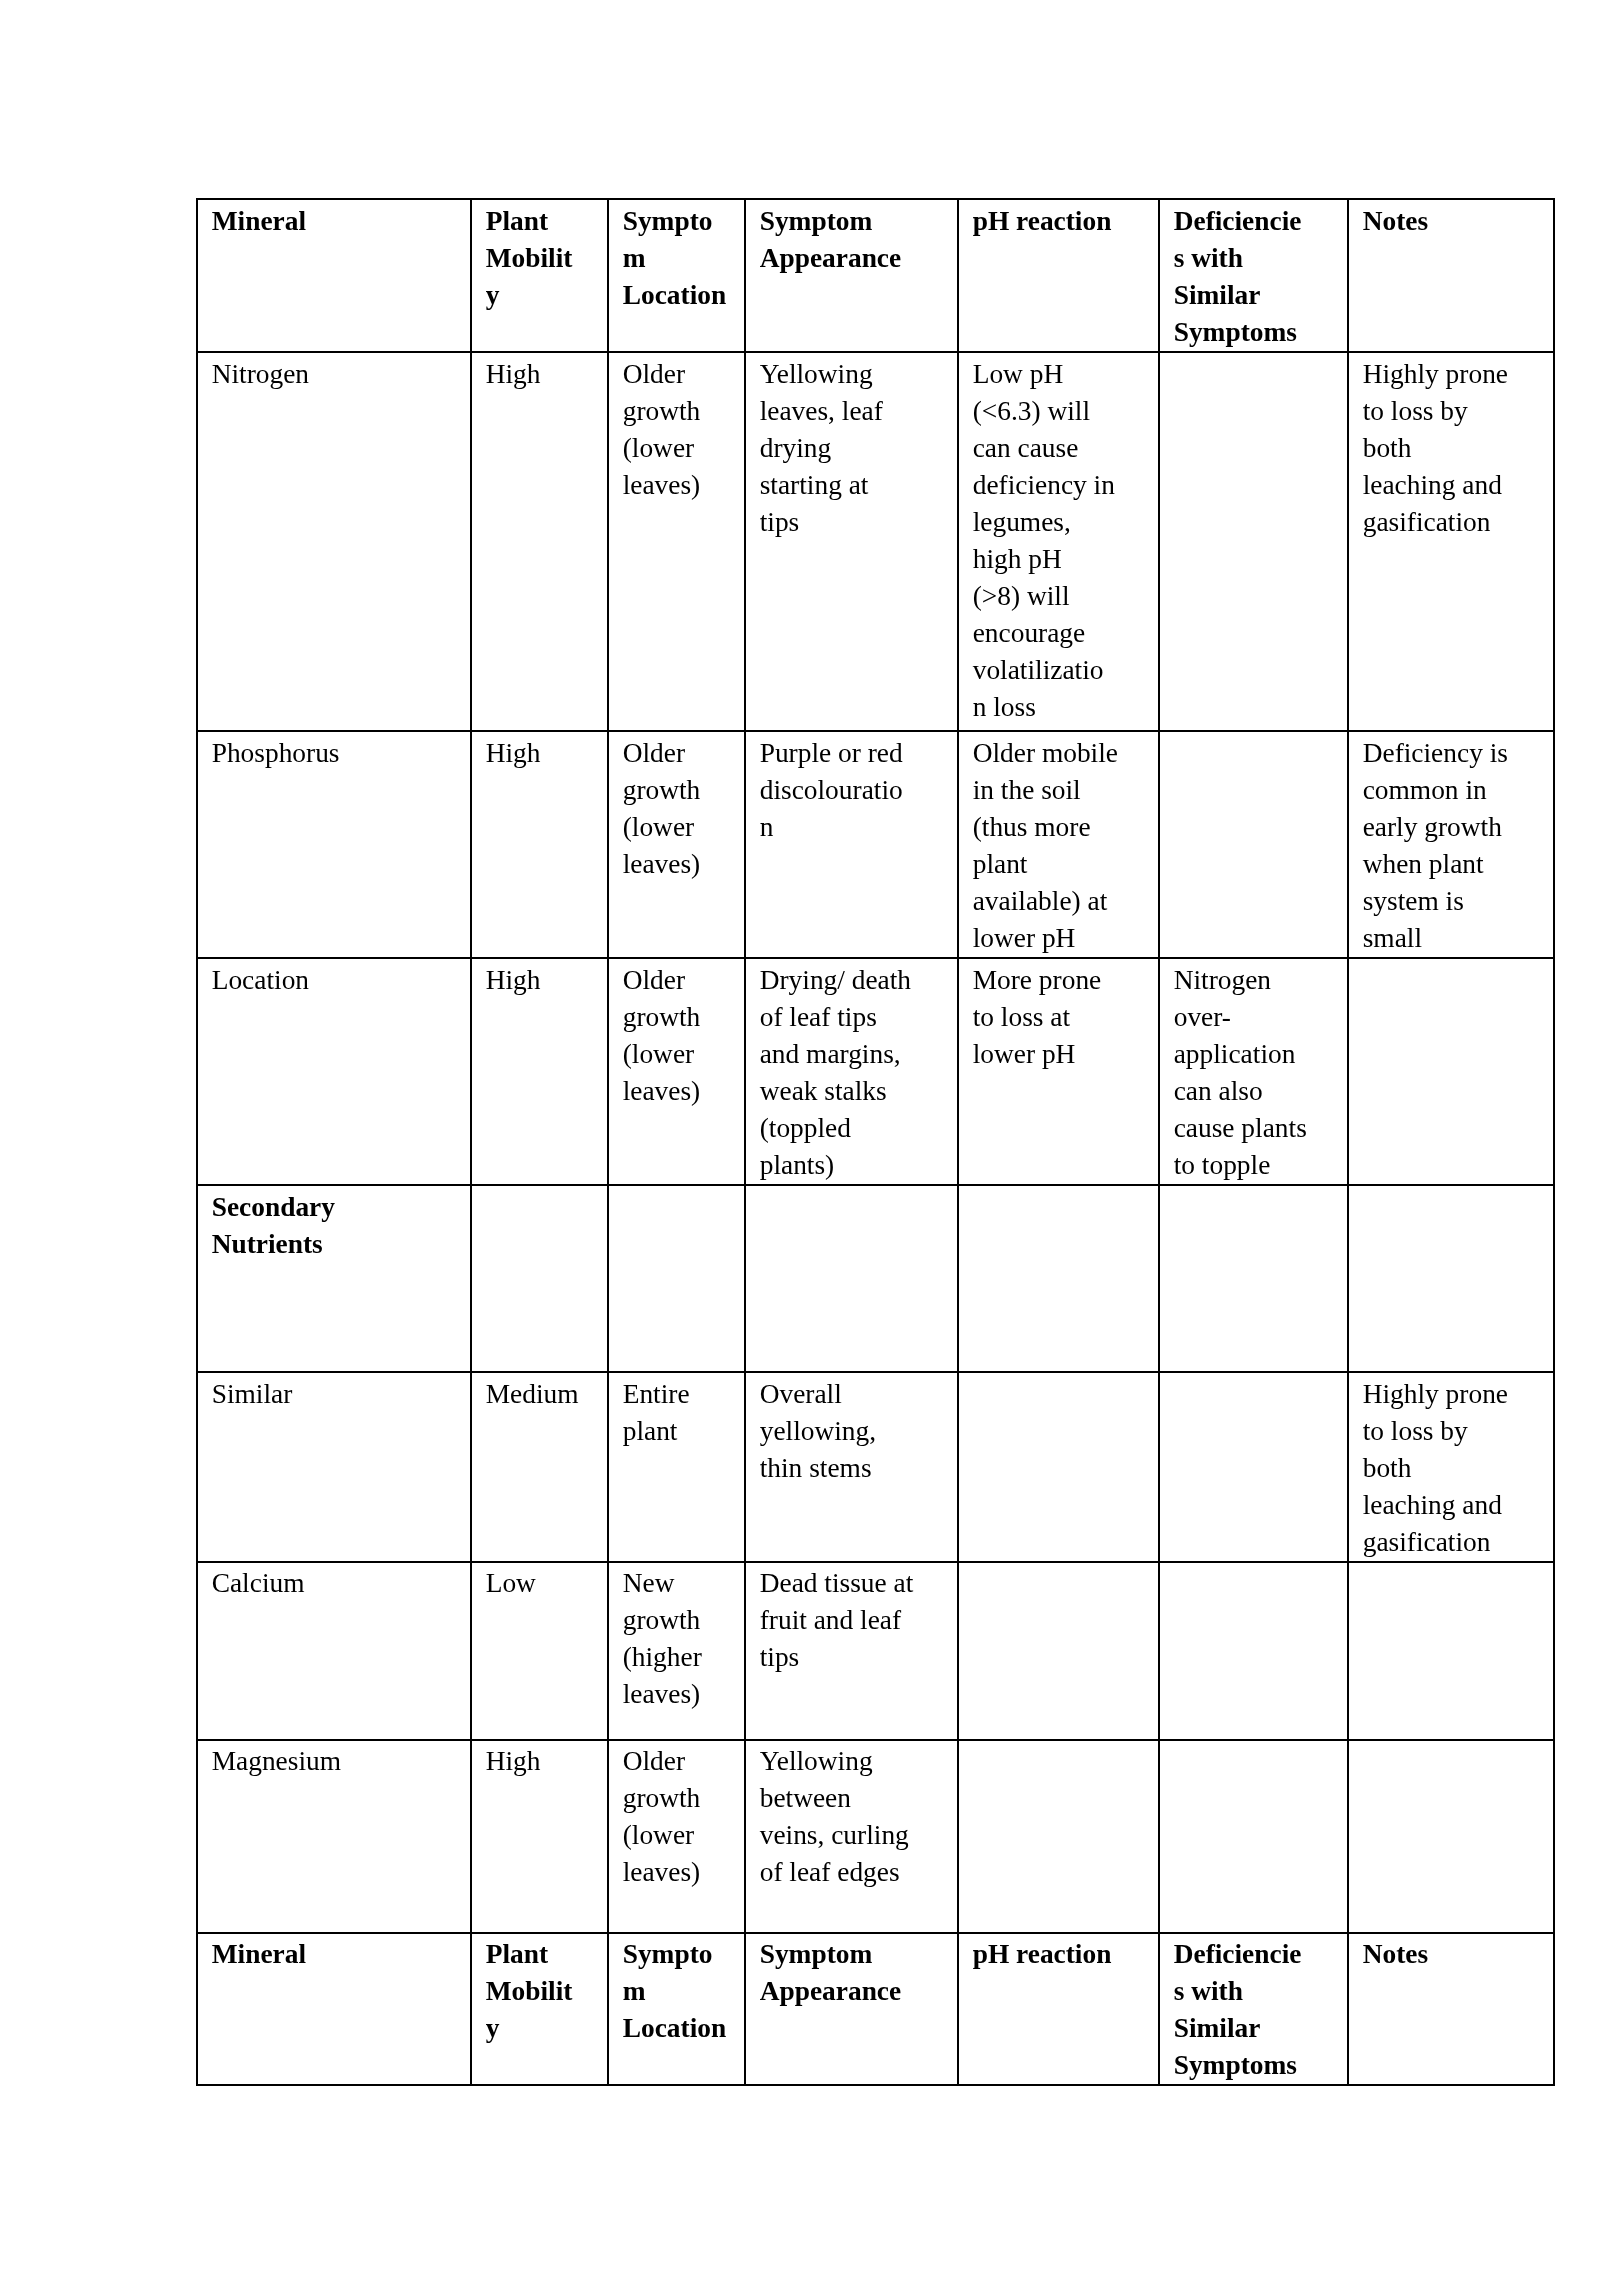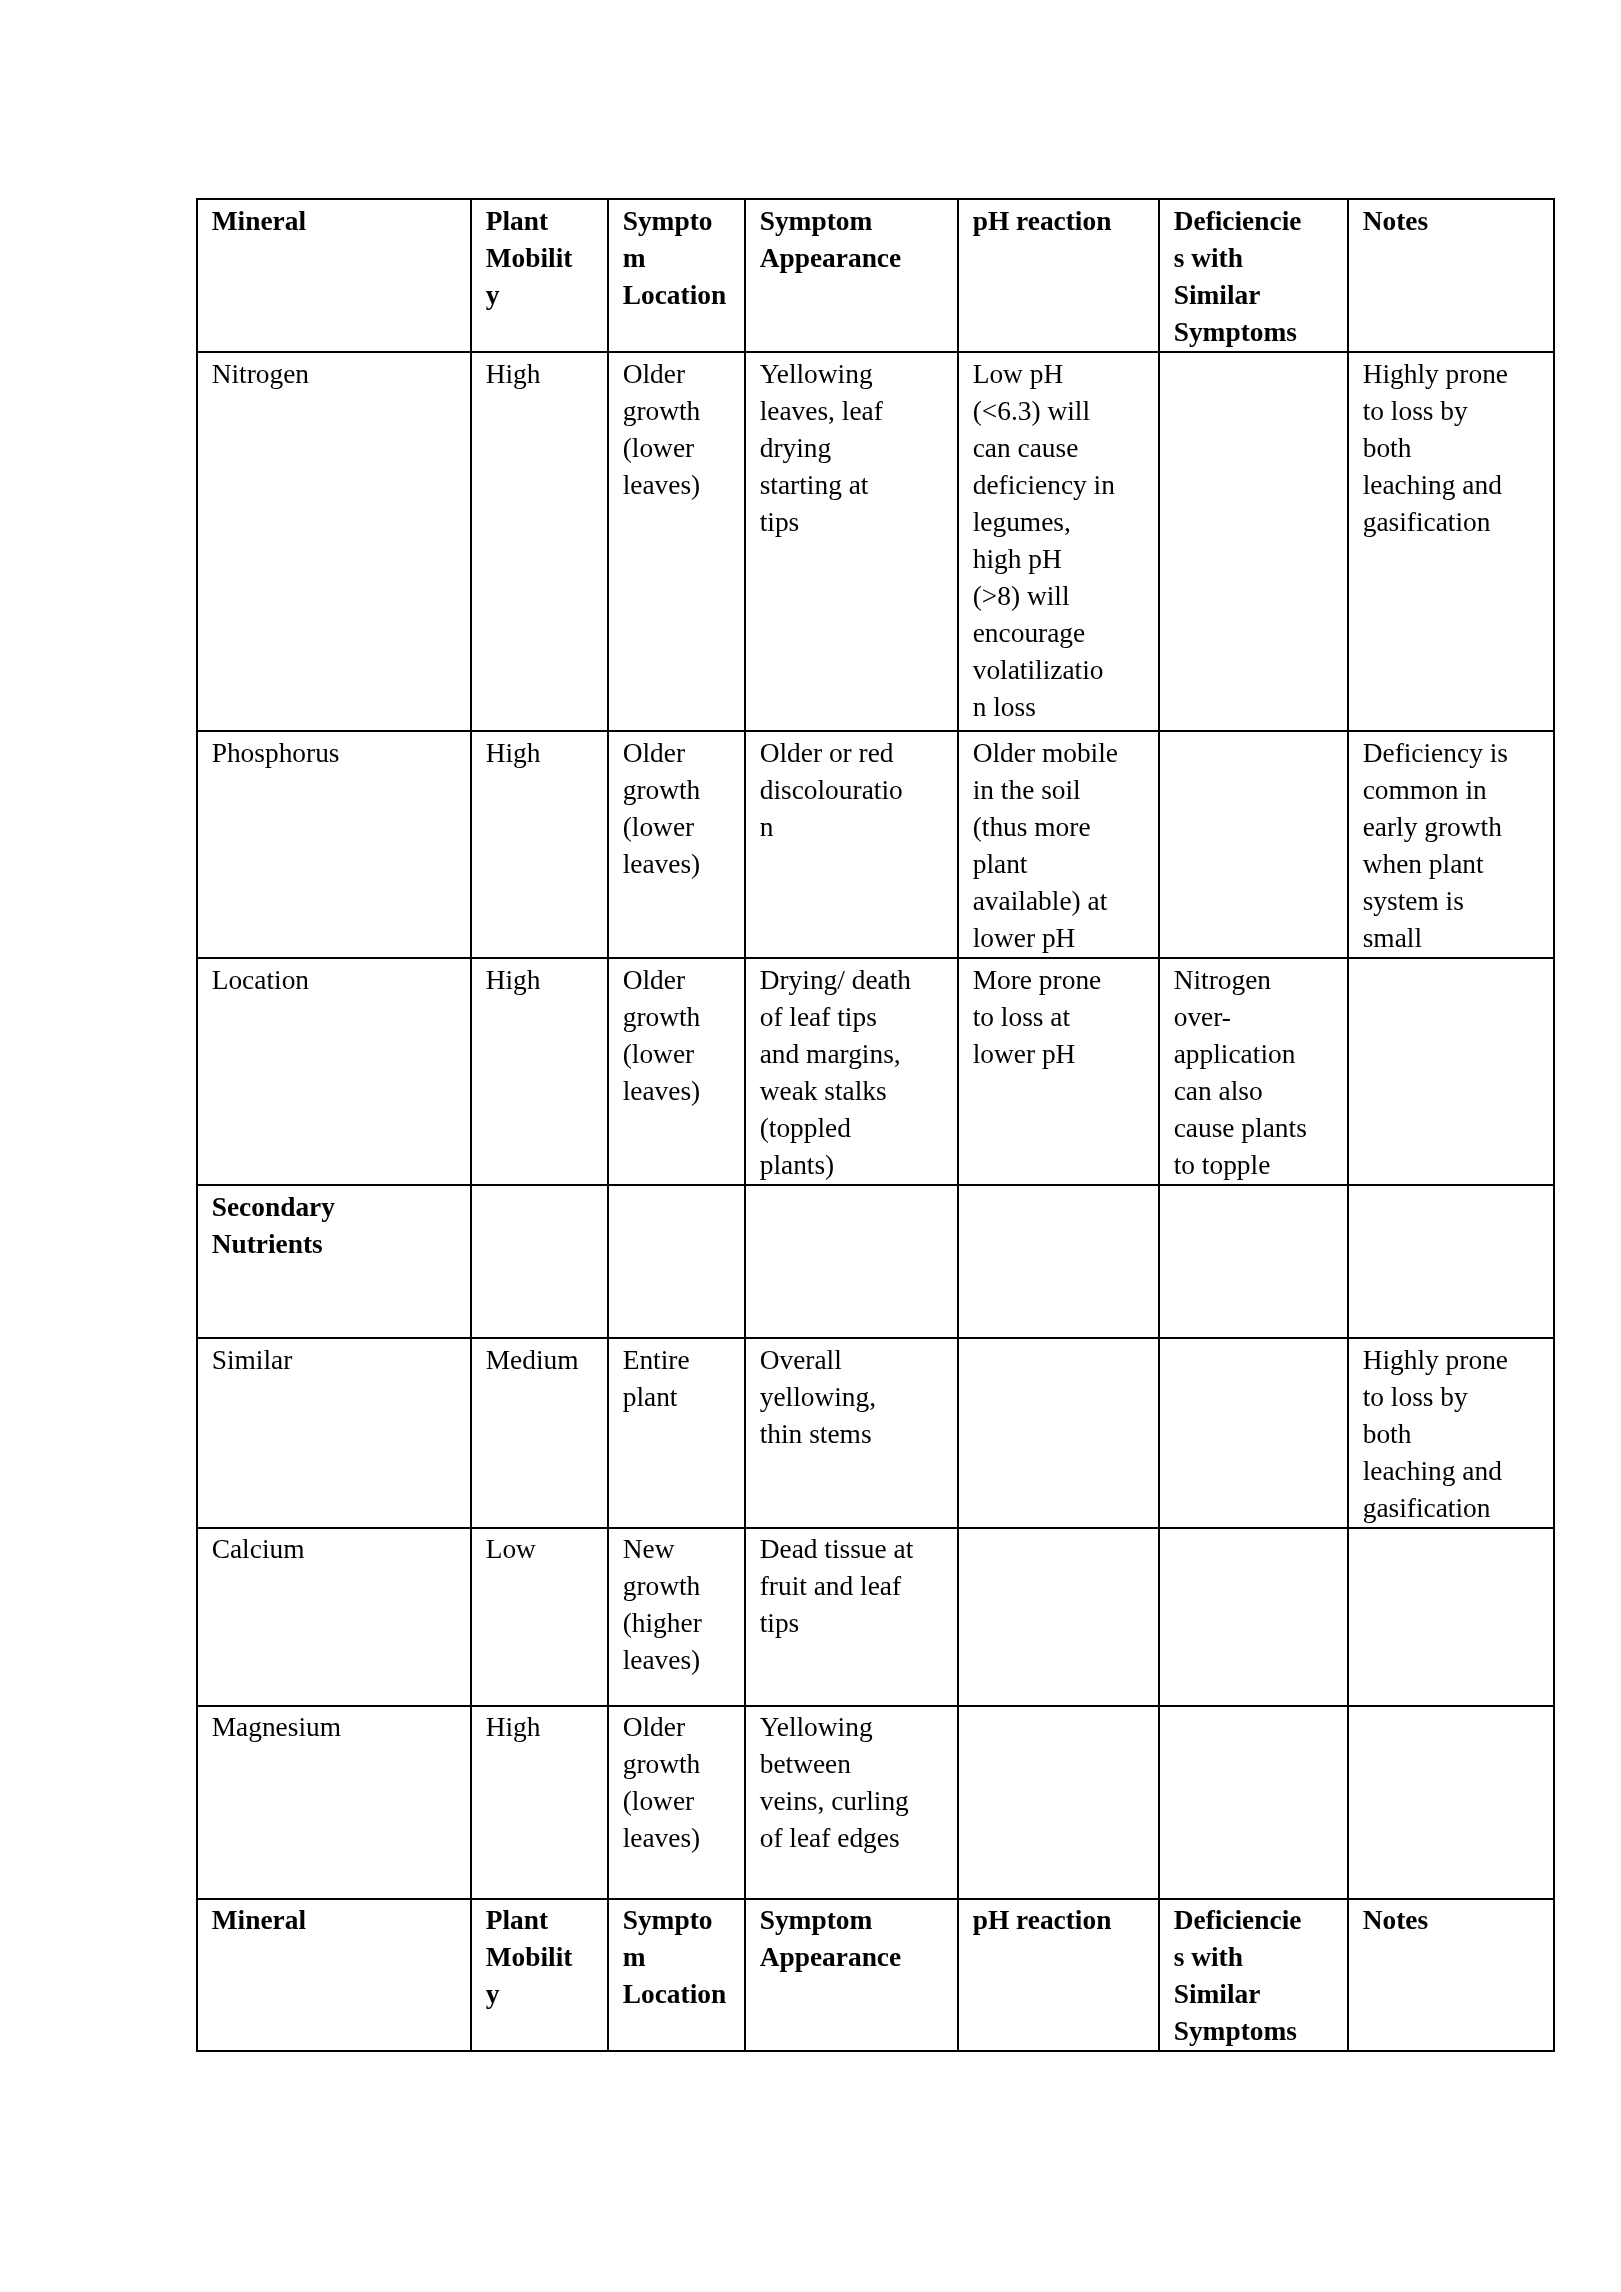--- a/index.html
+++ b/index.html
@@ -99,21 +99,21 @@
 leaching and
 gasification</td>
     </tr>
     <tr style="height:225px">
       <td>Phosphorus</td>
       <td>High</td>
       <td>Older
 growth
 (lower
 leaves)</td>
-      <td>Older or red
+      <td>Purple or red
 discolouratio
 n</td>
       <td>Older mobile
 in the soil
 (thus more
 plant
 available) at
 lower pH</td>
       <td></td>
       <td>Deficiency is
@@ -140,21 +140,21 @@
 to loss at
 lower pH</td>
       <td>Nitrogen
 over-
 application
 can also
 cause plants
 to topple</td>
       <td></td>
     </tr>
-    <tr style="height:153px">
+    <tr style="height:187px">
       <td class="section-label">Secondary
 Nutrients</td>
       <td></td>
       <td></td>
       <td></td>
       <td></td>
       <td></td>
       <td></td>
     </tr>
     <tr style="height:189px">

